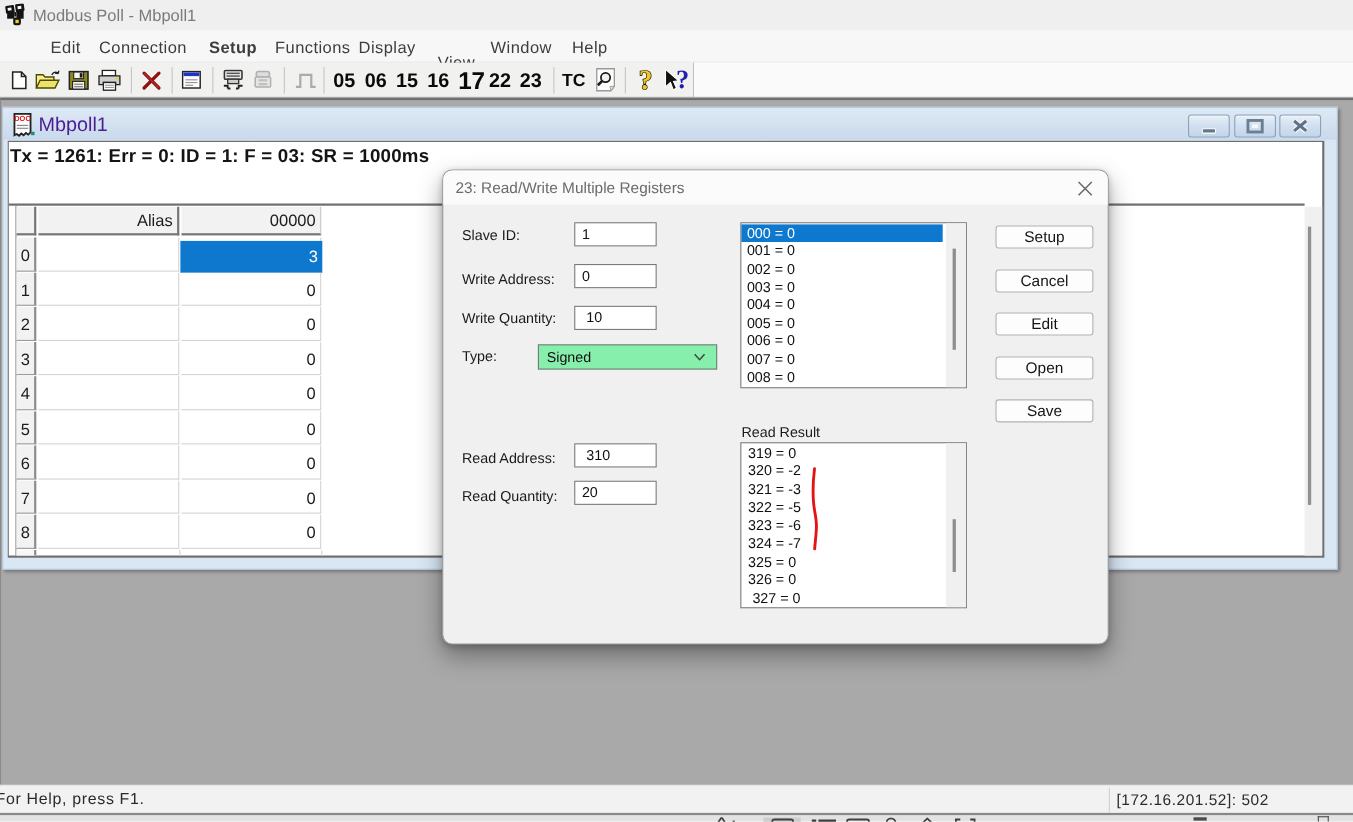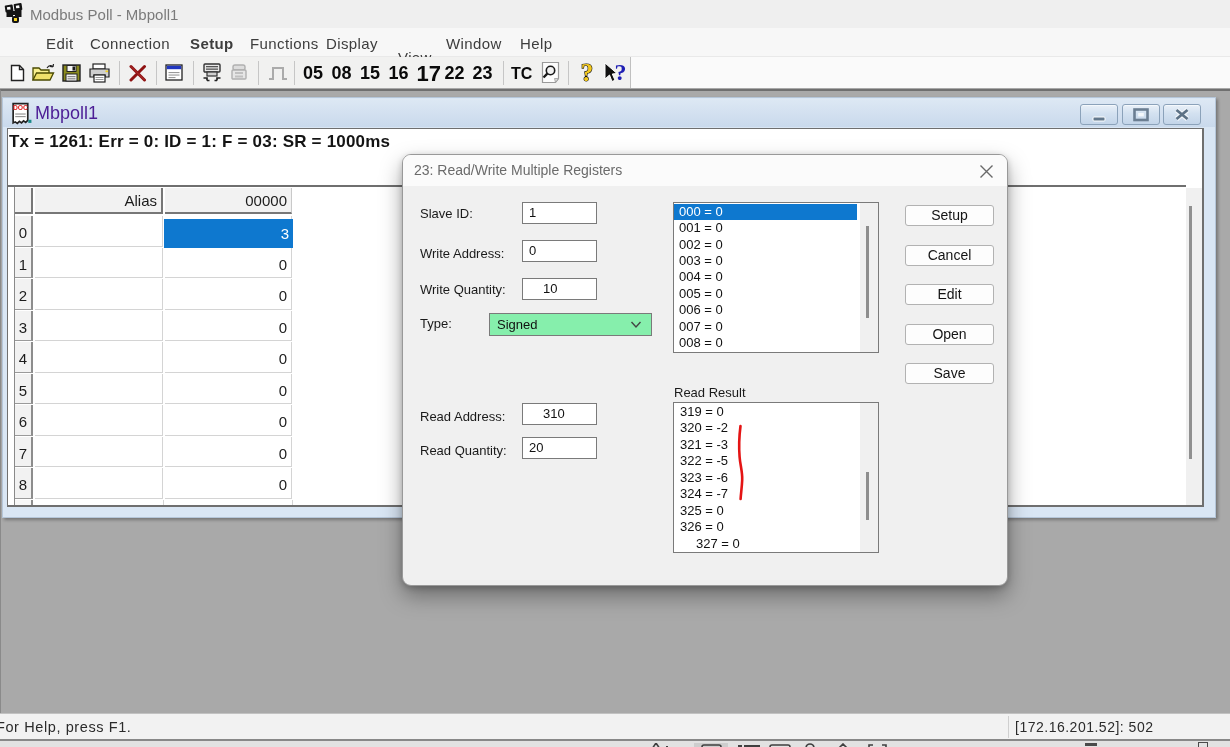--- a/index.html
+++ b/index.html
@@ -89,21 +89,21 @@
 <svg class="abs" style="left:229px;top:63px" width="20" height="21" viewBox="0 0 20 21">
 <rect x="4" y="2" width="12" height="5" rx="2" fill="#ddd" stroke="#b0b0b0" stroke-width="1.4"></rect>
 <rect x="3" y="7" width="14" height="9" rx="1" fill="#e6e6e6" stroke="#b0b0b0" stroke-width="1.4"></rect>
 <rect x="6" y="9" width="8" height="2" fill="#c0c0c0"></rect>
 <rect x="6" y="12.5" width="8" height="2" fill="#c0c0c0"></rect>
 </svg>
 <svg class="abs" style="left:268px;top:65px" width="20" height="16" viewBox="0 0 20 16">
 <path d="M1 14 h4 v-11 h10 v11 h4" fill="none" stroke="#ababab" stroke-width="2"></path>
 </svg>
 <div class="abs" style="left:303px;top:57px;height:33px;line-height:33px;font-size:18px;font-weight:bold;color:#0a0a0a;">05</div>
-<div class="abs" style="left:331.5px;top:57px;height:33px;line-height:33px;font-size:18px;font-weight:bold;color:#0a0a0a;">08</div>
+<div class="abs" style="left:331.5px;top:57px;height:33px;line-height:33px;font-size:18px;font-weight:bold;color:#0a0a0a;">06</div>
 <div class="abs" style="left:360px;top:57px;height:33px;line-height:33px;font-size:18px;font-weight:bold;color:#0a0a0a;">15</div>
 <div class="abs" style="left:388.5px;top:57px;height:33px;line-height:33px;font-size:18px;font-weight:bold;color:#0a0a0a;">16</div>
 <div class="abs" style="left:416.5px;top:57px;height:33px;line-height:33px;font-size:22px;font-weight:bold;color:#0a0a0a;">17</div>
 <div class="abs" style="left:444.5px;top:57px;height:33px;line-height:33px;font-size:18px;font-weight:bold;color:#0a0a0a;">22</div>
 <div class="abs" style="left:472.5px;top:57px;height:33px;line-height:33px;font-size:18px;font-weight:bold;color:#0a0a0a;">23</div>
 <div class="abs" style="left:511px;top:57px;height:33px;line-height:33px;font-size:16px;font-weight:bold;color:#0a0a0a;">TC</div>
 <svg class="abs" style="left:539px;top:61px" width="23" height="23" viewBox="0 0 23 23">
 <path d="M3.5 1.5 h16 v16 l-3 4 h-13 z" fill="#fdfdfd" stroke="#9a9a9a" stroke-width="1.2"></path>
 <path d="M19.5 17.5 l-3 4 l-1-4 z" fill="#d9d9d9" stroke="#9a9a9a" stroke-width="0.8"></path>
 <circle cx="11.5" cy="9.5" r="4.2" fill="#f2f2f2" stroke="#1a1a1a" stroke-width="1.6"></circle>
@@ -187,22 +187,22 @@
 <path d="M1.5 1.5 L13.5 13.5 M13.5 1.5 L1.5 13.5" stroke="#696969" stroke-width="1.4"></path>
 </svg>
 <div class="abs" style="left:420px;top:205.5px;font-size:13px;color:#1a1a1a;">Slave ID:</div>
 <div class="abs" style="left:420px;top:246px;font-size:13px;color:#1a1a1a;">Write Address:</div>
 <div class="abs" style="left:420px;top:282px;font-size:13px;color:#1a1a1a;">Write Quantity:</div>
 <div class="abs" style="left:420px;top:316px;font-size:13px;color:#1a1a1a;">Type:</div>
 <div class="abs" style="left:420px;top:408.5px;font-size:13px;color:#1a1a1a;">Read Address:</div>
 <div class="abs" style="left:420px;top:443px;font-size:13px;color:#1a1a1a;">Read Quantity:</div>
 <div class="abs" style="left:522px;top:202px;width:75px;height:22px;background:#fff;border:1px solid #7a7a7a;font-size:13px;color:#111;line-height:20px;padding-left:6px;">1</div>
 <div class="abs" style="left:522px;top:240px;width:75px;height:22px;background:#fff;border:1px solid #7a7a7a;font-size:13px;color:#111;line-height:20px;padding-left:6px;">0</div>
-<div class="abs" style="left:522px;top:278px;width:75px;height:22px;background:#fff;border:1px solid #7a7a7a;font-size:13px;color:#111;line-height:20px;padding-left:20px;">10</div>
-<div class="abs" style="left:522px;top:403px;width:75px;height:22px;background:#fff;border:1px solid #7a7a7a;font-size:13px;color:#111;line-height:20px;padding-left:20px;">310</div>
+<div class="abs" style="left:522px;top:278px;width:75px;height:22px;background:#fff;border:1px solid #7a7a7a;font-size:13px;color:#111;line-height:20px;padding-left:10px;">10</div>
+<div class="abs" style="left:522px;top:403px;width:75px;height:22px;background:#fff;border:1px solid #7a7a7a;font-size:13px;color:#111;line-height:20px;padding-left:10px;">310</div>
 <div class="abs" style="left:522px;top:437px;width:75px;height:22px;background:#fff;border:1px solid #7a7a7a;font-size:13px;color:#111;line-height:20px;padding-left:6px;">20</div>
 <div class="abs" style="left:489px;top:313px;width:163px;height:23px;background:#86efac;border:1px solid #7a7a7a;font-size:13px;color:#111;line-height:21px;padding-left:7px;">Signed</div>
 <svg class="abs" style="left:630px;top:320px" width="12" height="9" viewBox="0 0 12 9">
 <path d="M1.5 2 L6 7 L10.5 2" fill="none" stroke="#444" stroke-width="1.4"></path>
 </svg>
 <div class="abs" style="left:673px;top:202px;width:206px;height:151px;background:#fff;border:1px solid #7a7a7a;"></div>
 <div class="abs" style="left:860px;top:203px;width:18px;height:149px;background:#f0f0f0;"></div>
 <div class="abs" style="left:866px;top:226px;width:3px;height:92px;background:#8e8e8e;"></div>
 <div class="abs" style="left:674px;top:203.6px;width:183px;height:16.2px;background:#0e78cf;color:#fff;font-size:13px;line-height:16.2px;padding-left:5px;">000 = 0</div>
 <div class="abs" style="left:674px;top:220.0px;width:183px;height:16.2px;color:#111;font-size:13px;line-height:16.2px;padding-left:5px;">001 = 0</div>
@@ -218,21 +218,21 @@
 <div class="abs" style="left:860px;top:403px;width:18px;height:149px;background:#f0f0f0;"></div>
 <div class="abs" style="left:866px;top:472px;width:3px;height:48px;background:#8e8e8e;"></div>
 <div class="abs" style="left:674px;top:404.0px;width:183px;height:16.2px;color:#111;font-size:13px;line-height:16.2px;padding-left:6px;">319 = 0</div>
 <div class="abs" style="left:674px;top:420.4px;width:183px;height:16.2px;color:#111;font-size:13px;line-height:16.2px;padding-left:6px;">320 = -2</div>
 <div class="abs" style="left:674px;top:436.9px;width:183px;height:16.2px;color:#111;font-size:13px;line-height:16.2px;padding-left:6px;">321 = -3</div>
 <div class="abs" style="left:674px;top:453.4px;width:183px;height:16.2px;color:#111;font-size:13px;line-height:16.2px;padding-left:6px;">322 = -5</div>
 <div class="abs" style="left:674px;top:469.8px;width:183px;height:16.2px;color:#111;font-size:13px;line-height:16.2px;padding-left:6px;">323 = -6</div>
 <div class="abs" style="left:674px;top:486.2px;width:183px;height:16.2px;color:#111;font-size:13px;line-height:16.2px;padding-left:6px;">324 = -7</div>
 <div class="abs" style="left:674px;top:502.7px;width:183px;height:16.2px;color:#111;font-size:13px;line-height:16.2px;padding-left:6px;">325 = 0</div>
 <div class="abs" style="left:674px;top:519.1px;width:183px;height:16.2px;color:#111;font-size:13px;line-height:16.2px;padding-left:6px;">326 = 0</div>
-<div class="abs" style="left:674px;top:535.6px;width:183px;height:16.2px;color:#111;font-size:13px;line-height:16.2px;padding-left:22px;">327 = 0</div>
+<div class="abs" style="left:674px;top:535.6px;width:183px;height:16.2px;color:#111;font-size:13px;line-height:16.2px;padding-left:10px;">327 = 0</div>
 <svg class="abs" style="left:730px;top:420px" width="25" height="90" viewBox="0 0 25 90">
 <path d="M10.5 6 C 9.2 16, 8.8 27, 9.6 37 C 10.2 45, 12.6 52, 12.2 60 C 11.9 67, 11.0 73, 10.6 79" fill="none" stroke="#e41414" stroke-width="2.6" stroke-linecap="round"></path>
 </svg>
 <div class="abs" style="left:905px;top:205px;width:89px;height:21px;background:#fdfdfd;border:1px solid #b2b2b2;border-radius:3px;font-size:14px;color:#141414;text-align:center;line-height:19px;">Setup</div>
 <div class="abs" style="left:905px;top:244.5px;width:89px;height:21px;background:#fdfdfd;border:1px solid #b2b2b2;border-radius:3px;font-size:14px;color:#141414;text-align:center;line-height:19px;">Cancel</div>
 <div class="abs" style="left:905px;top:284px;width:89px;height:21px;background:#fdfdfd;border:1px solid #b2b2b2;border-radius:3px;font-size:14px;color:#141414;text-align:center;line-height:19px;">Edit</div>
 <div class="abs" style="left:905px;top:323.5px;width:89px;height:21px;background:#fdfdfd;border:1px solid #b2b2b2;border-radius:3px;font-size:14px;color:#141414;text-align:center;line-height:19px;">Open</div>
 <div class="abs" style="left:905px;top:362.5px;width:89px;height:21px;background:#fdfdfd;border:1px solid #b2b2b2;border-radius:3px;font-size:14px;color:#141414;text-align:center;line-height:19px;">Save</div>
 <div class="abs" style="left:0;top:713px;width:1230px;height:1px;background:#c2c2c2;"></div>
 <div class="abs" style="left:0;top:714px;width:1230px;height:26px;background:#f2f2f2;"></div>

